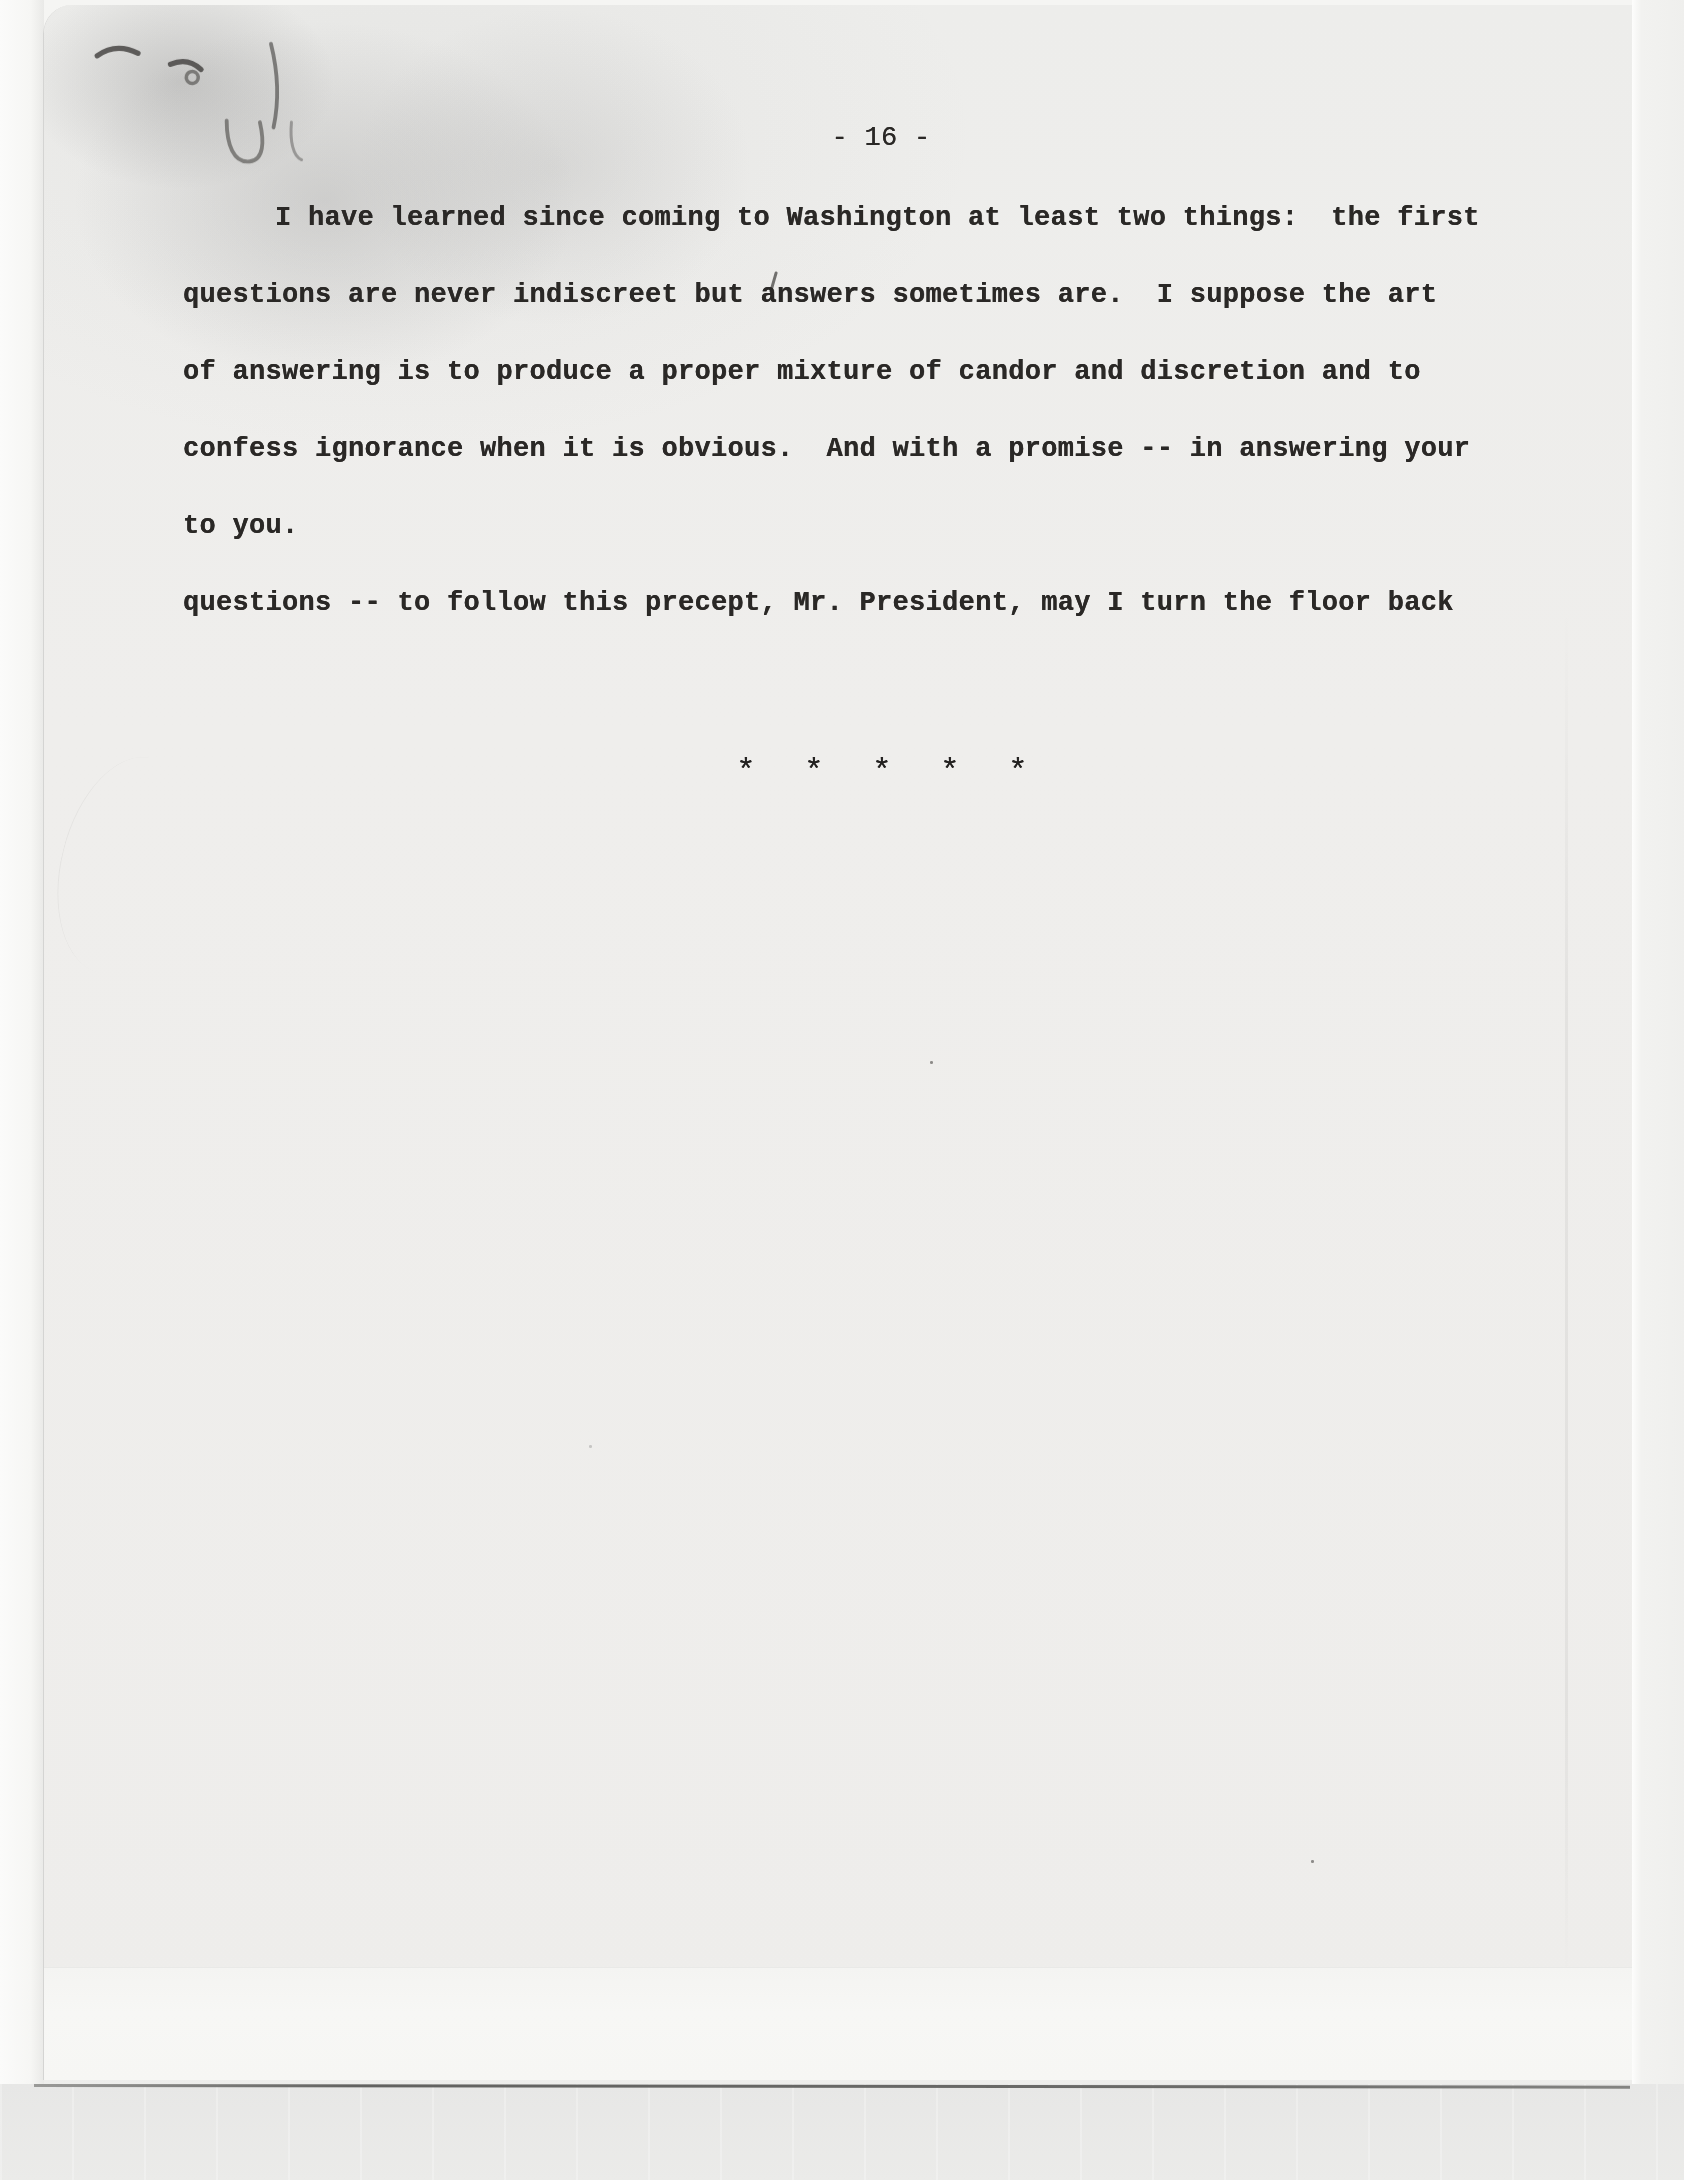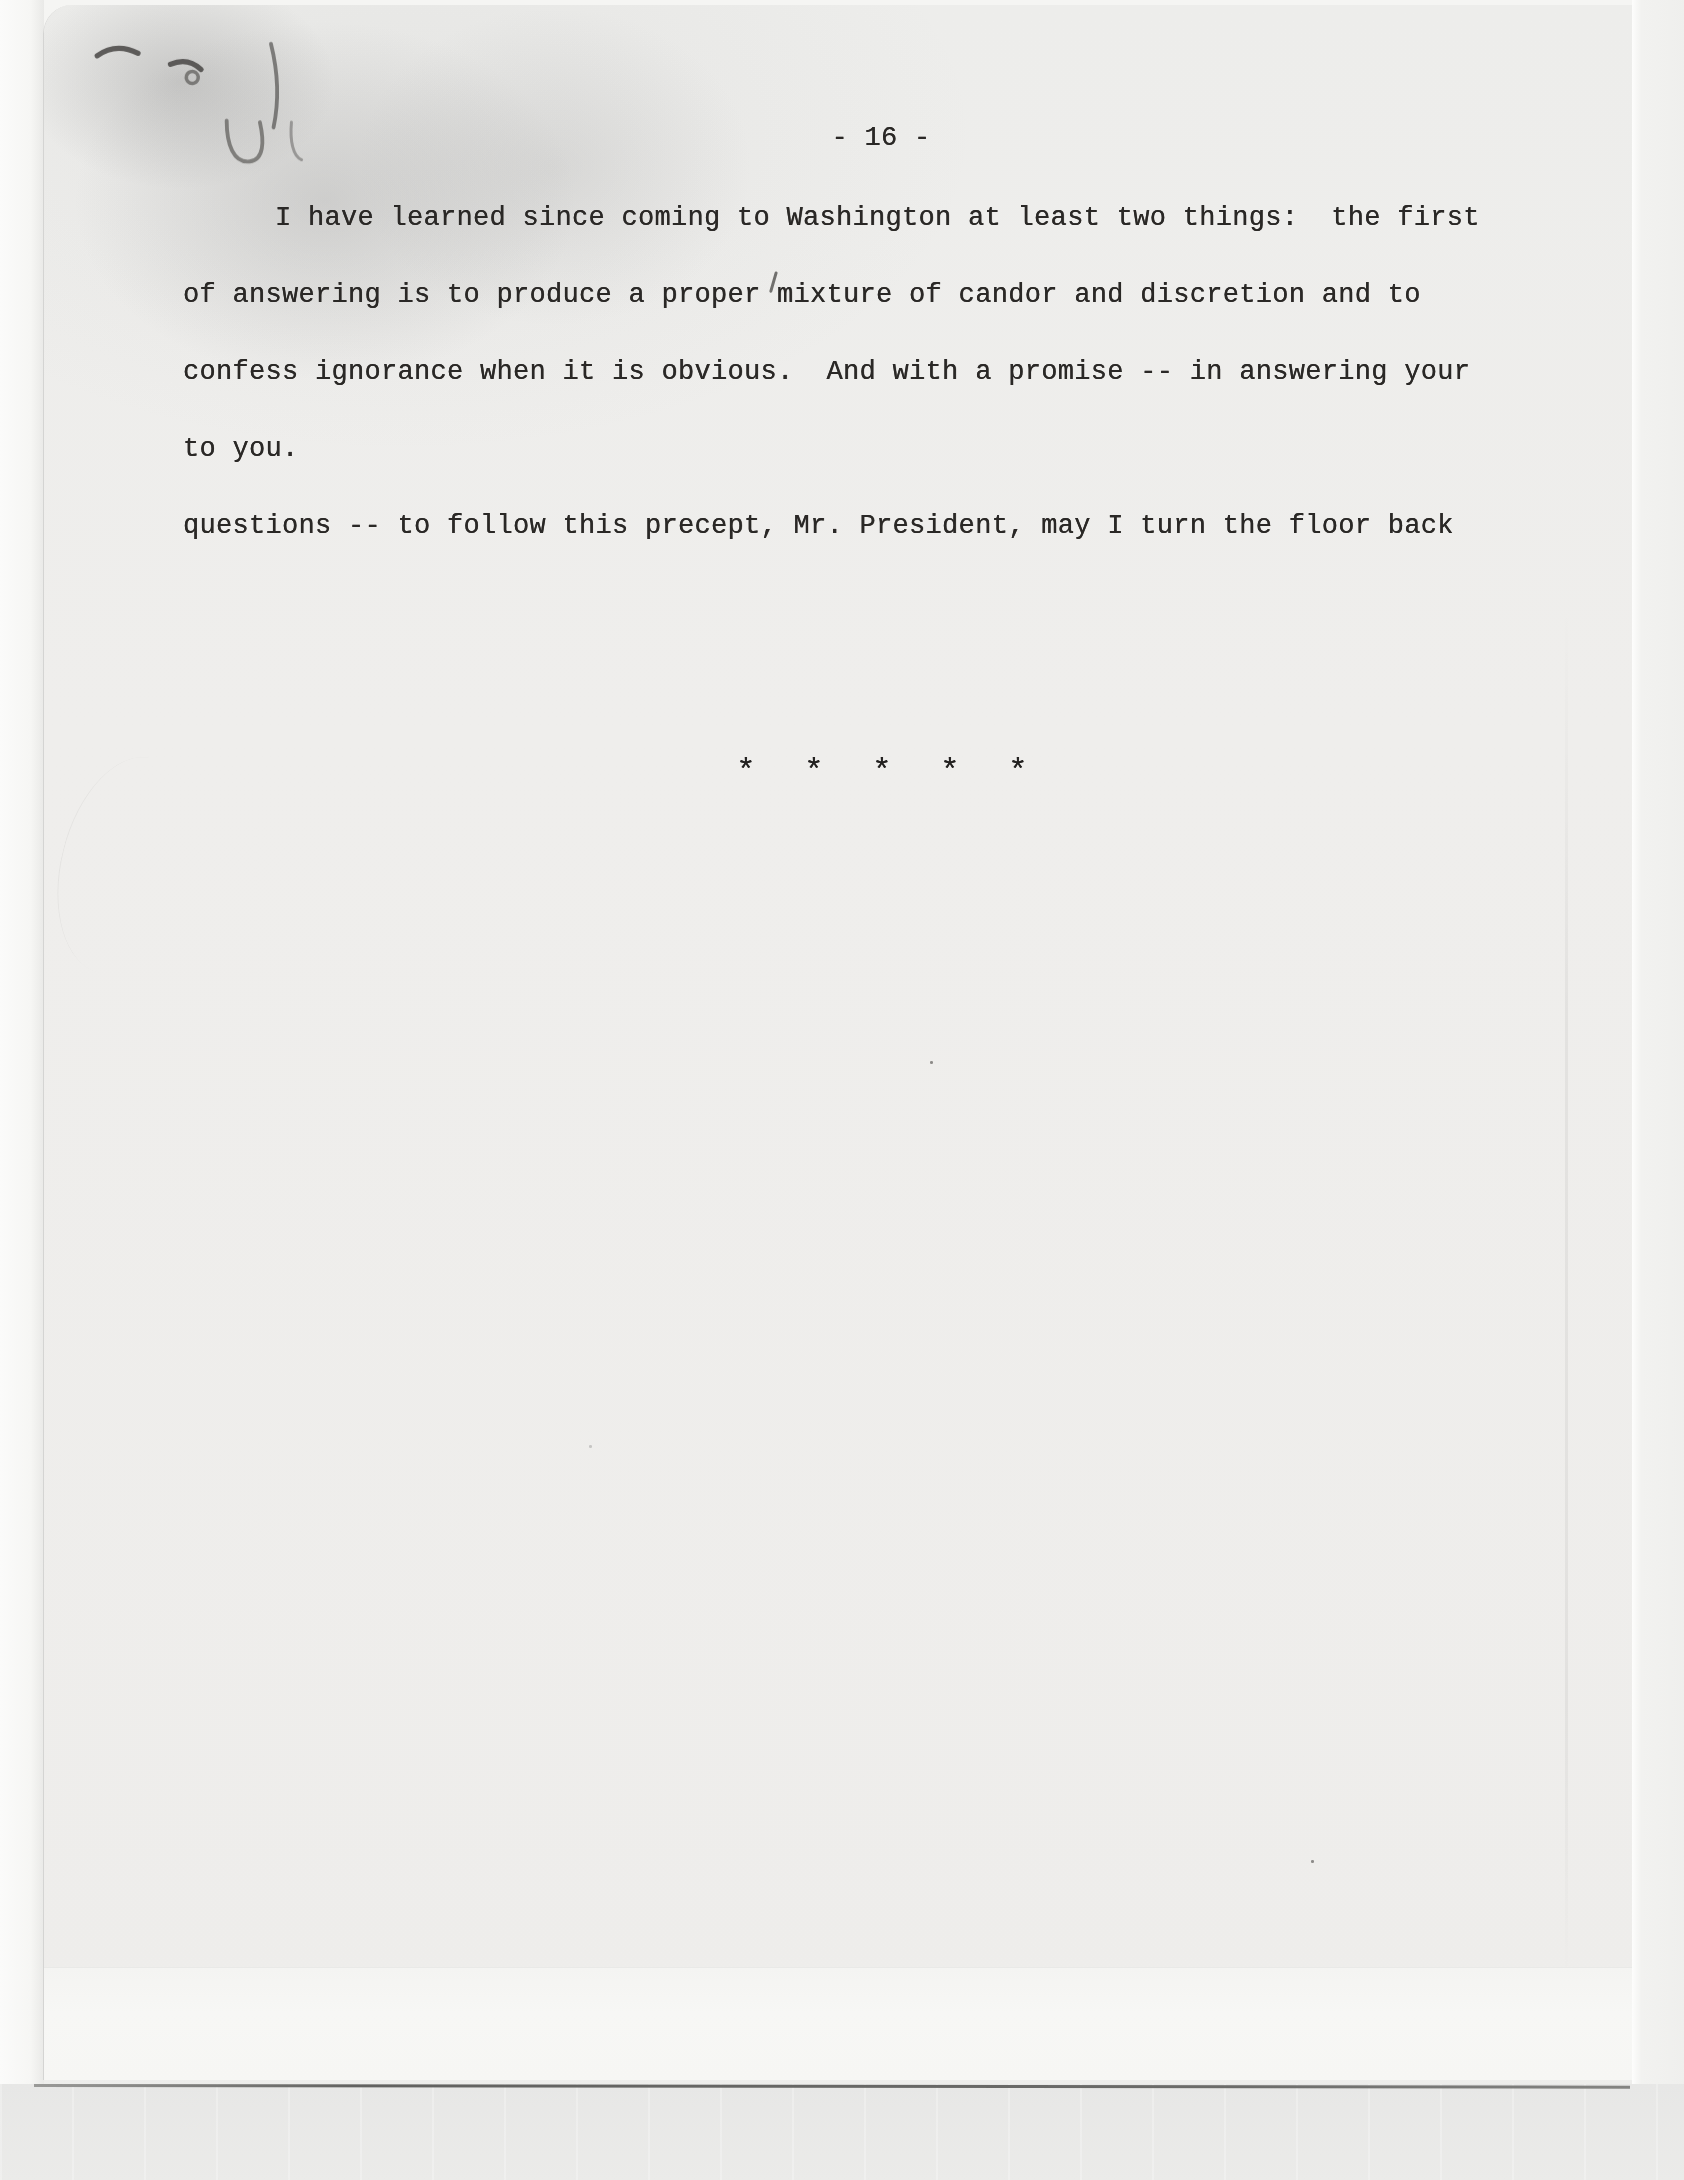--- a/index.html
+++ b/index.html
@@ -83,20 +83,21 @@
     width: 100%;
     text-align: center;
     font-size: 27px;
     transform: translateX(43px);
   }
   .paragraph {
     position: absolute;
     left: 139px;  
     top: 175px;
     width: 1397px;
+    font-weight: bold;
   }
   .text-line {
     font-size: 27px;
     line-height: 77px;
     height: 77px;
   }
   .text-line.first { text-indent: 92px; }
   .separator {
     position: absolute;
     left: 0; top: 748px;
@@ -158,20 +159,21 @@
     <div class="artifact crease-left"></div>
     <div class="artifact crease-right"></div>
     <div class="artifact speck" style="left:886px; top:1056px;"></div>
     <div class="artifact speck" style="left:545px; top:1440px; opacity:.4;"></div>
     <div class="artifact speck" style="left:1267px; top:1855px;"></div>
 
     <div class="page-number typed">- 16 -</div>
 
     <div class="paragraph">
       <div class="text-line typed first">I have learned since coming to Washington at least two things:  the first</div>
+      <div class="text-line typed">questions are never indiscreet but answers sometimes are.  I suppose the art</div>
       <div class="text-line typed">of answering is to produce a proper mixture of candor and discretion and to</div>
       <div class="text-line typed">confess ignorance when it is obvious.  And with a promise -- in answering your</div>
       <div class="text-line typed">to you.</div>
       <div class="text-line typed">questions -- to follow this precept, Mr. President, may I turn the floor back</div>
     </div>
 
     <div class="separator typed">* * * * *</div>
 
     <div class="paper-bottom-band"></div>
   </div>

